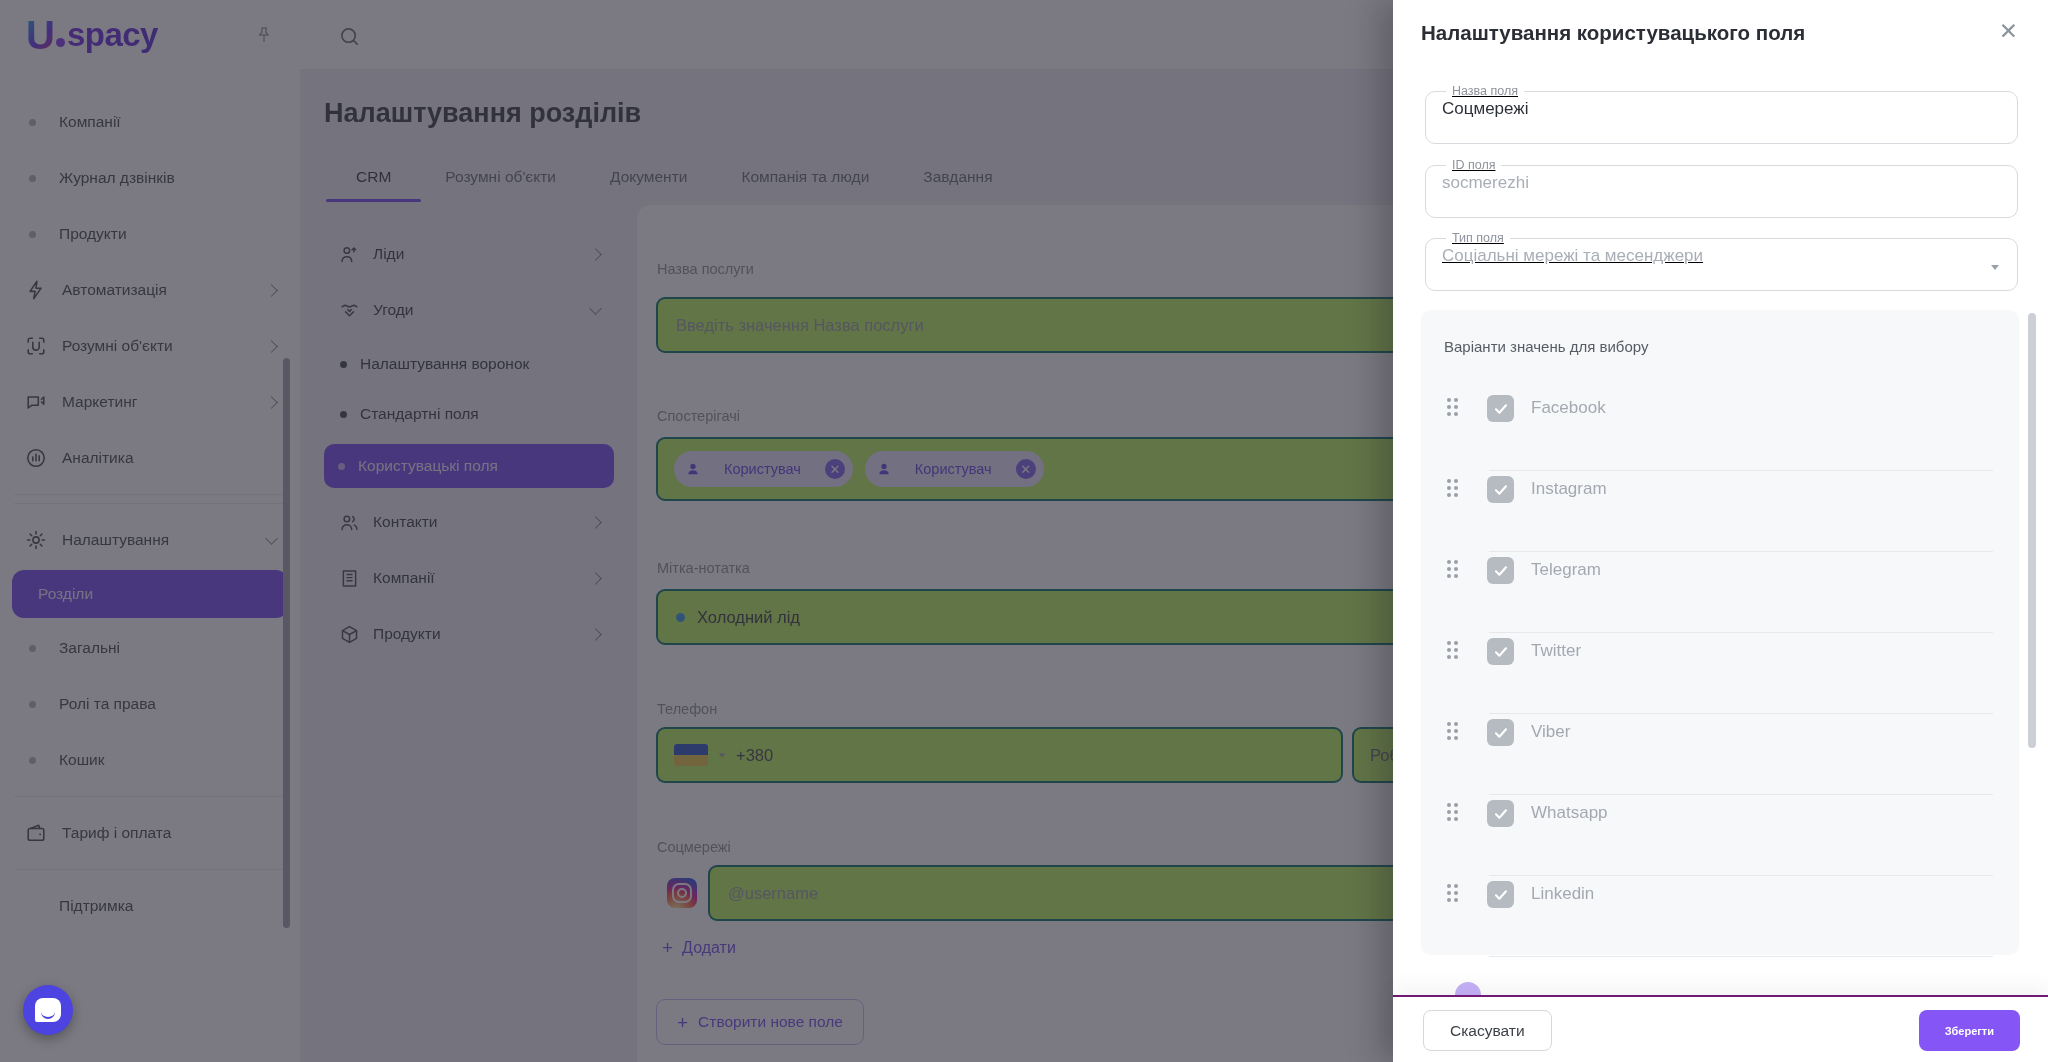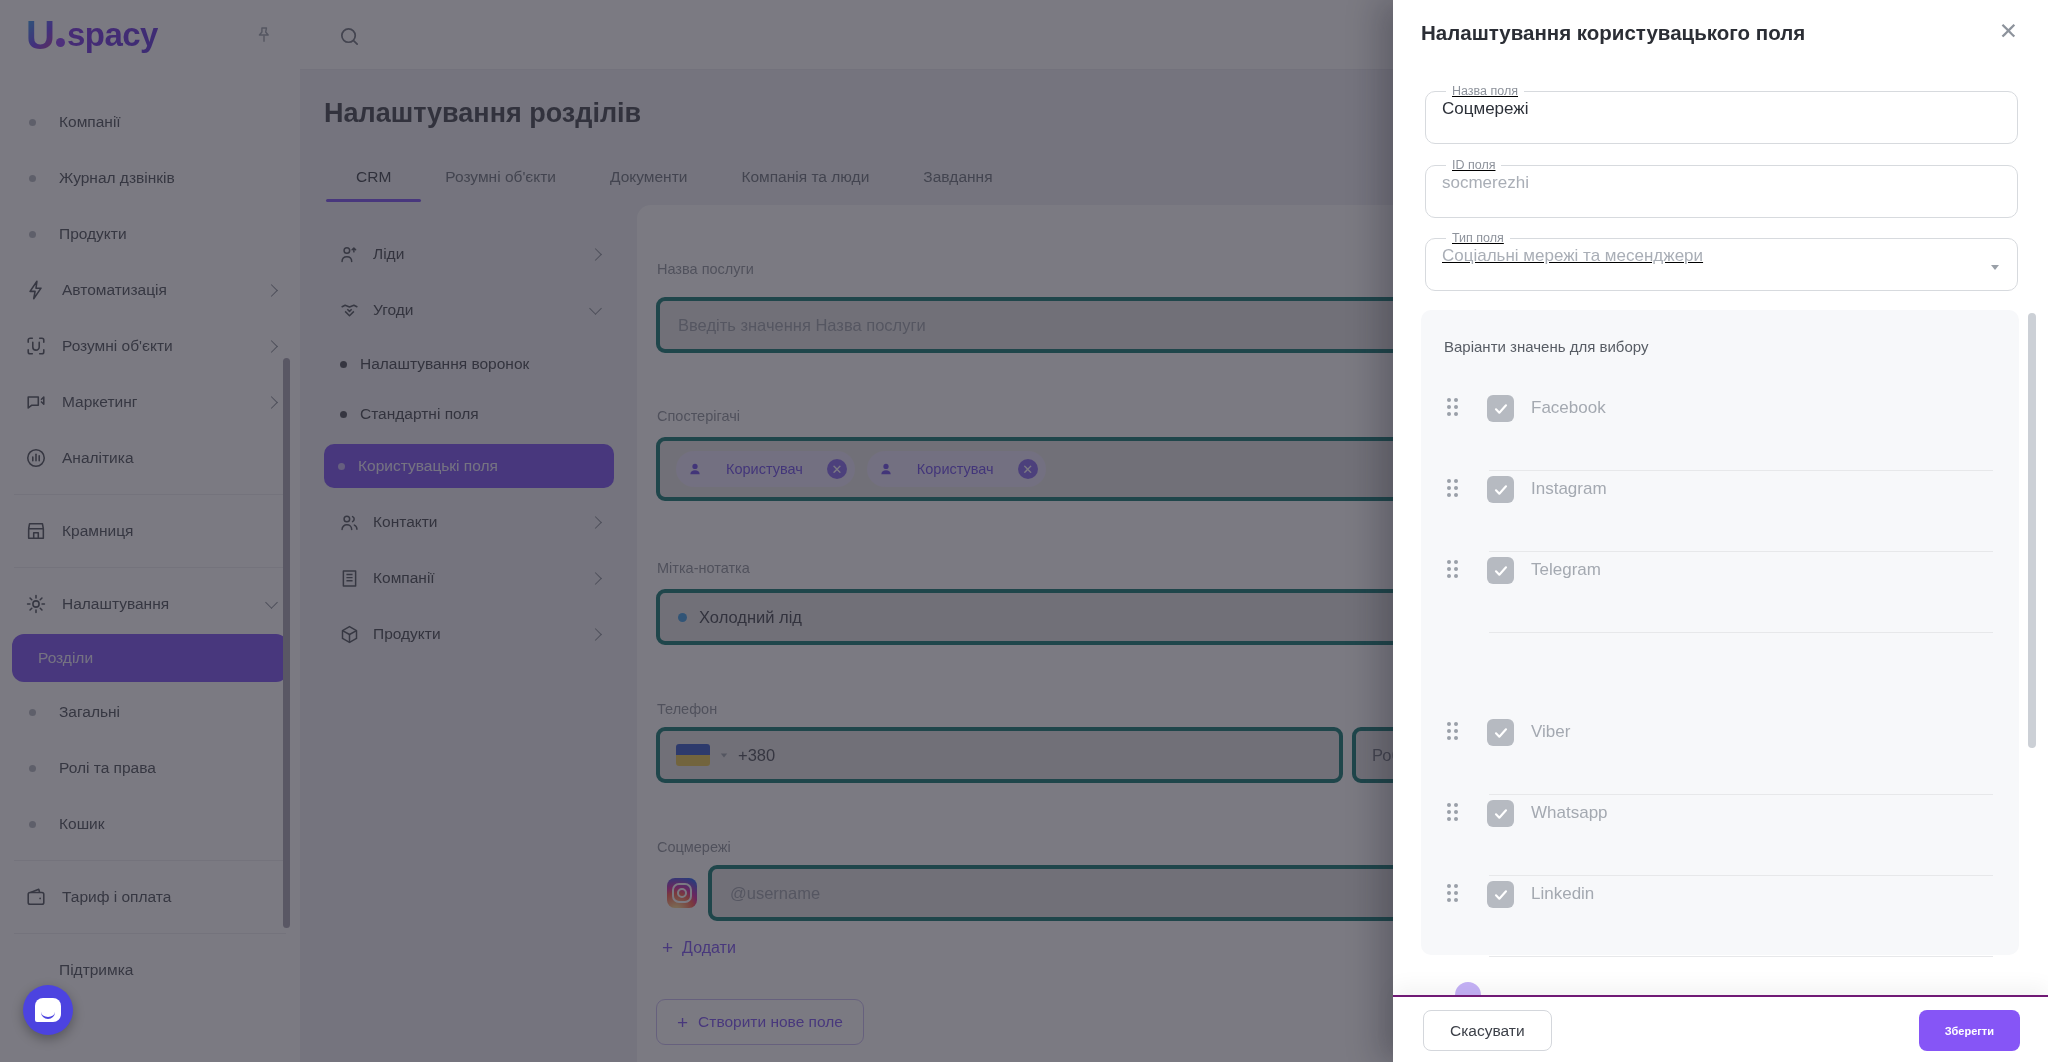--- a/index.html
+++ b/index.html
@@ -52,21 +52,21 @@
               font-size:15.5px; color:#42464d; cursor:pointer; }
   .sub-bullet .bullet { width:7px; height:7px; border-radius:50%; background:#4a4e55; flex:none; }
   .sub-pill.selected { background:#7950f2; color:#f0ecfd; }
   .sub-pill.selected .bullet { background:#c8b8f8; }
   .sub-pill .bullet { width:7px; height:7px; border-radius:50%; background:#4a4e55; flex:none; }
 
   
   .form-card { position:absolute; left:337px; top:135px; right:-12px; bottom:-12px;
                background:#ffffff; border-radius:14px 0 0 0; }
   .f-label { position:absolute; font-size:14.5px; color:#8f949c; }
-  .f-box { position:absolute; border:4px solid #0f766e; border-radius:9px; background:#e5e5e5; }
+  .f-box { position:absolute; border:2px solid #0f766e; border-radius:9px; background:#bef264; }
   .f-input { width:100%; height:100%; border:none; outline:none; background:transparent;
              font-family:"Liberation Sans",sans-serif; font-size:16.5px; color:#3f434b; padding:0 18px; }
   .f-input::placeholder { color:#9ca1a9; }
   .chip { display:flex; align-items:center; gap:24px; height:36px; background:#eae4fb; border-radius:18px;
           padding:0 8px 0 12px; font-size:14.5px; color:#6b4be8; cursor:pointer; }
   .chip-x { width:20px; height:20px; border-radius:50%; background:#8568ef; color:#fff; display:flex;
           align-items:center; justify-content:center; font-size:13px; line-height:1; cursor:pointer; }
   .note-dot { width:9px; height:9px; border-radius:50%; background:#3d9be0; flex:none; }
   .flag { width:34px; height:22px; border-radius:3px; overflow:hidden; flex:none;
           background:linear-gradient(#3457c4 0 50%, #e7c54b 50% 100%); }
@@ -186,30 +186,20 @@
             <svg width="22" height="22" viewBox="0 0 24 24" fill="none" stroke="currentColor" stroke-width="1.7" stroke-linecap="round">
               <circle cx="12" cy="12" r="9"></circle>
               <path d="M8.5 15v-4"></path>
               <path d="M12 15V8"></path>
               <path d="M15.5 15v-5.5"></path>
             </svg>
           </span>
         <span>Аналітика</span>
       </div>
       <div class="nav-sep"></div>
-      <div class="nav-row">
-        <span class="nicon">
-            <svg width="22" height="22" viewBox="0 0 24 24" fill="none" stroke="currentColor" stroke-width="1.7" stroke-linejoin="round">
-              <path d="M4 9.5 5 4h14l1 5.5"></path>
-              <path d="M4 9.5h16V20H4z"></path>
-              <path d="M9.5 20v-6h5v6"></path>
-            </svg>
-          </span>
-        <span>Крамниця</span>
-      </div>
       <div class="nav-sep"></div>
       <div class="nav-row">
         <span class="nicon">
             <svg width="22" height="22" viewBox="0 0 24 24" fill="none" stroke="currentColor" stroke-width="1.7" stroke-linecap="round">
               <circle cx="12" cy="12" r="3.4"></circle>
               <path d="M12 2.8v2.6M12 18.6v2.6M2.8 12h2.6M18.6 12h2.6M5.5 5.5l1.9 1.9M16.6 16.6l1.9 1.9M18.5 5.5l-1.9 1.9M7.4 16.6l-1.9 1.9"></path>
             </svg>
           </span>
         <span>Налаштування</span>
           <span class="chev-d"></span>
@@ -479,20 +469,39 @@
             </svg>
           </span>
         <span class="opt-check">
             <svg width="16" height="16" viewBox="0 0 24 24" fill="none" stroke="#fff" stroke-width="3.2" stroke-linecap="round" stroke-linejoin="round">
               <path d="M4.5 12.5l5 5 10-11"></path>
             </svg>
           </span>
         <span class="opt-label">Telegram</span>
         <span class="opt-div" style="top:81px;"></span>
       </div>
+      <div class="opt-row" style="top:322px;">
+        <span class="opt-handle">
+            <svg width="15" height="22" viewBox="0 0 15 22" fill="currentColor">
+              <circle cx="4" cy="4" r="2"></circle>
+              <circle cx="11" cy="4" r="2"></circle>
+              <circle cx="4" cy="11" r="2"></circle>
+              <circle cx="11" cy="11" r="2"></circle>
+              <circle cx="4" cy="18" r="2"></circle>
+              <circle cx="11" cy="18" r="2"></circle>
+            </svg>
+          </span>
+        <span class="opt-check">
+            <svg width="16" height="16" viewBox="0 0 24 24" fill="none" stroke="#fff" stroke-width="3.2" stroke-linecap="round" stroke-linejoin="round">
+              <path d="M4.5 12.5l5 5 10-11"></path>
+            </svg>
+          </span>
+        <span class="opt-label">Twitter</span>
+        <span class="opt-div" style="top:81px;"></span>
+      </div>
       <div class="opt-row" style="top:403px;">
         <span class="opt-handle">
             <svg width="15" height="22" viewBox="0 0 15 22" fill="currentColor">
               <circle cx="4" cy="4" r="2"></circle>
               <circle cx="11" cy="4" r="2"></circle>
               <circle cx="4" cy="11" r="2"></circle>
               <circle cx="11" cy="11" r="2"></circle>
               <circle cx="4" cy="18" r="2"></circle>
               <circle cx="11" cy="18" r="2"></circle>
             </svg>

